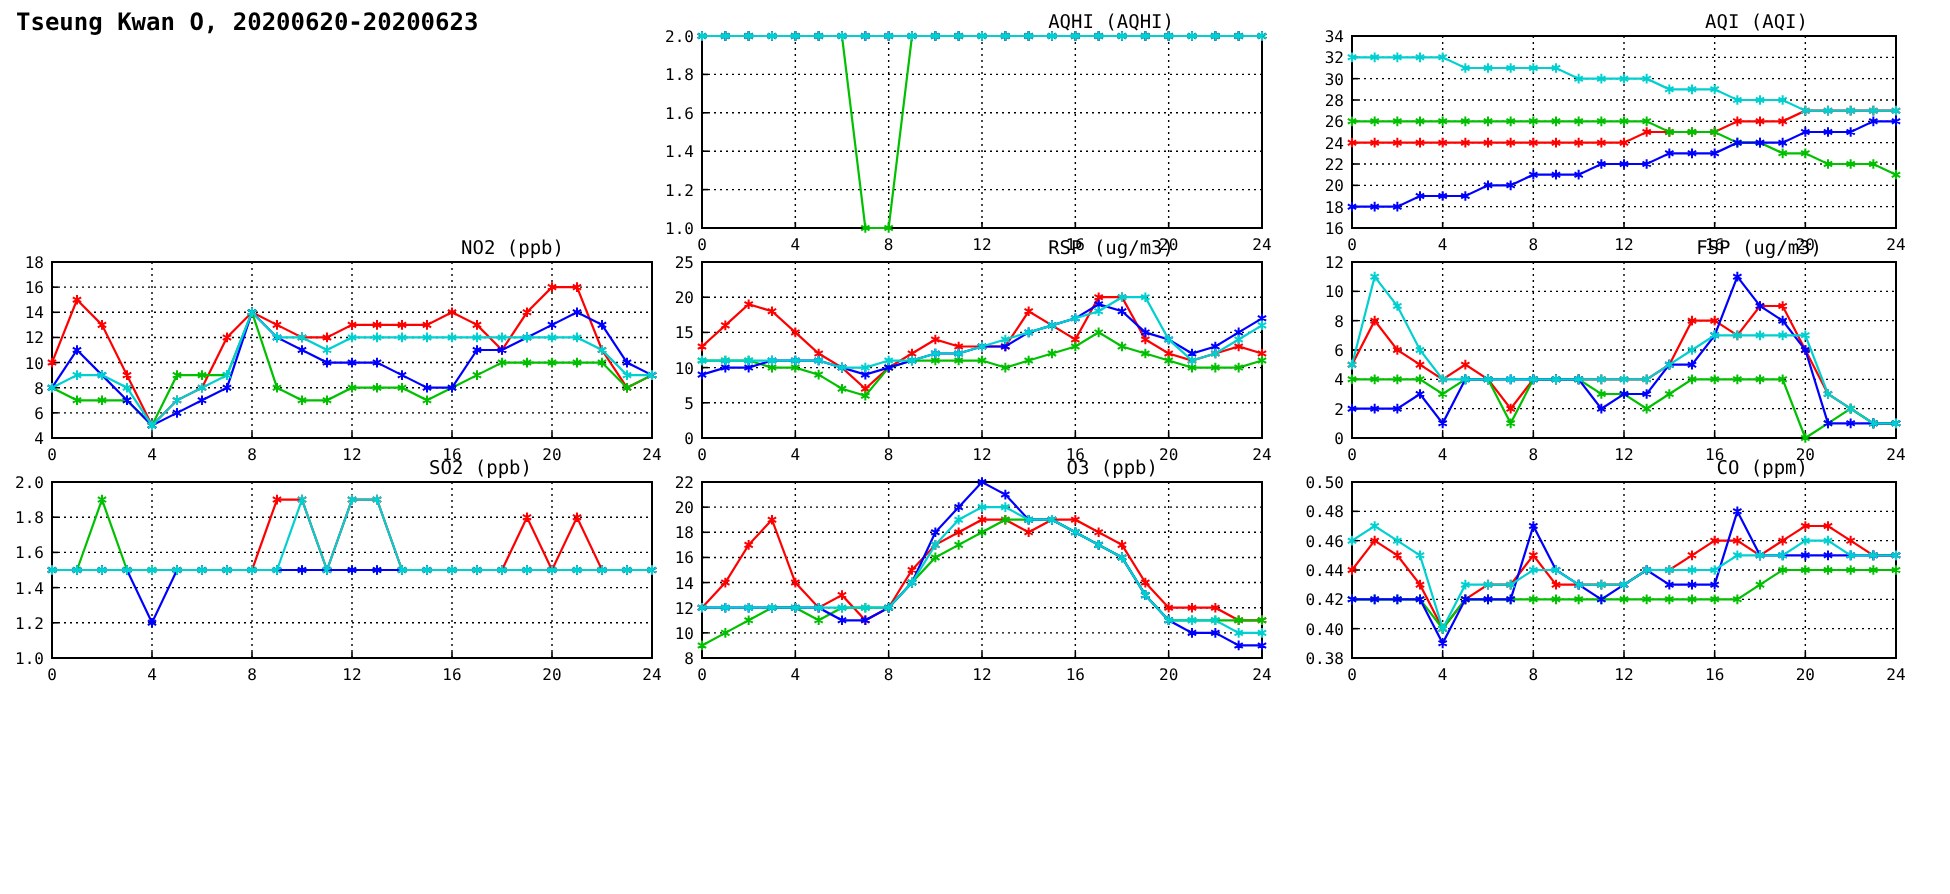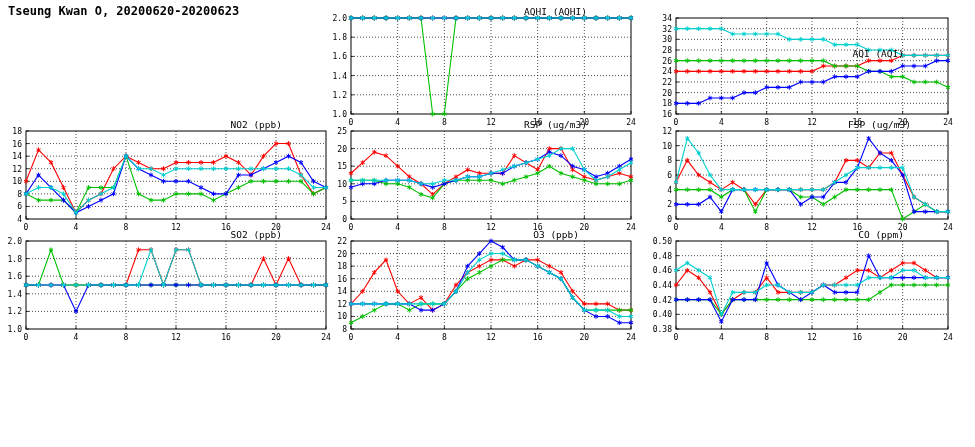--- a/index.html
+++ b/index.html
@@ -119,21 +119,21 @@
           <line y1="110" y2="107" x1="316" x2="316" stroke="#000" stroke-width="0.8"></line>
           <polyline points="44.00,67.33 55.33,67.33 66.67,67.33 78.00,67.33 89.33,67.33 100.67,67.33 112.00,67.33 123.33,67.33 134.67,67.33 146.00,67.33 157.33,67.33 168.67,67.33 180.00,67.33 191.33,62.00 202.67,62.00 214.00,62.00 225.33,62.00 236.67,56.67 248.00,56.67 259.33,56.67 270.67,51.33 282.00,51.33 293.33,51.33 304.67,51.33 316.00,51.33" fill="none" stroke="#ff0000" stroke-width="1.1"></polyline>
           <path d="M44.00,64.93L44.00,69.73 M41.92,66.13L46.08,68.53 M41.92,68.53L46.08,66.13 M55.33,64.93L55.33,69.73 M53.25,66.13L57.41,68.53 M53.25,68.53L57.41,66.13 M66.67,64.93L66.67,69.73 M64.59,66.13L68.75,68.53 M64.59,68.53L68.75,66.13 M78.00,64.93L78.00,69.73 M75.92,66.13L80.08,68.53 M75.92,68.53L80.08,66.13 M89.33,64.93L89.33,69.73 M87.25,66.13L91.41,68.53 M87.25,68.53L91.41,66.13 M100.67,64.93L100.67,69.73 M98.59,66.13L102.75,68.53 M98.59,68.53L102.75,66.13 M112.00,64.93L112.00,69.73 M109.92,66.13L114.08,68.53 M109.92,68.53L114.08,66.13 M123.33,64.93L123.33,69.73 M121.25,66.13L125.41,68.53 M121.25,68.53L125.41,66.13 M134.67,64.93L134.67,69.73 M132.59,66.13L136.75,68.53 M132.59,68.53L136.75,66.13 M146.00,64.93L146.00,69.73 M143.92,66.13L148.08,68.53 M143.92,68.53L148.08,66.13 M157.33,64.93L157.33,69.73 M155.25,66.13L159.41,68.53 M155.25,68.53L159.41,66.13 M168.67,64.93L168.67,69.73 M166.59,66.13L170.75,68.53 M166.59,68.53L170.75,66.13 M180.00,64.93L180.00,69.73 M177.92,66.13L182.08,68.53 M177.92,68.53L182.08,66.13 M191.33,59.60L191.33,64.40 M189.25,60.80L193.41,63.20 M189.25,63.20L193.41,60.80 M202.67,59.60L202.67,64.40 M200.59,60.80L204.75,63.20 M200.59,63.20L204.75,60.80 M214.00,59.60L214.00,64.40 M211.92,60.80L216.08,63.20 M211.92,63.20L216.08,60.80 M225.33,59.60L225.33,64.40 M223.25,60.80L227.41,63.20 M223.25,63.20L227.41,60.80 M236.67,54.27L236.67,59.07 M234.59,55.47L238.75,57.87 M234.59,57.87L238.75,55.47 M248.00,54.27L248.00,59.07 M245.92,55.47L250.08,57.87 M245.92,57.87L250.08,55.47 M259.33,54.27L259.33,59.07 M257.25,55.47L261.41,57.87 M257.25,57.87L261.41,55.47 M270.67,48.93L270.67,53.73 M268.59,50.13L272.75,52.53 M268.59,52.53L272.75,50.13 M282.00,48.93L282.00,53.73 M279.92,50.13L284.08,52.53 M279.92,52.53L284.08,50.13 M293.33,48.93L293.33,53.73 M291.25,50.13L295.41,52.53 M291.25,52.53L295.41,50.13 M304.67,48.93L304.67,53.73 M302.59,50.13L306.75,52.53 M302.59,52.53L306.75,50.13 M316.00,48.93L316.00,53.73 M313.92,50.13L318.08,52.53 M313.92,52.53L318.08,50.13" stroke="#ff0000" stroke-width="1" fill="none"></path>
           <polyline points="44.00,56.67 55.33,56.67 66.67,56.67 78.00,56.67 89.33,56.67 100.67,56.67 112.00,56.67 123.33,56.67 134.67,56.67 146.00,56.67 157.33,56.67 168.67,56.67 180.00,56.67 191.33,56.67 202.67,62.00 214.00,62.00 225.33,62.00 236.67,67.33 248.00,67.33 259.33,72.67 270.67,72.67 282.00,78.00 293.33,78.00 304.67,78.00 316.00,83.33" fill="none" stroke="#00c000" stroke-width="1.1"></polyline>
           <path d="M44.00,54.27L44.00,59.07 M41.92,55.47L46.08,57.87 M41.92,57.87L46.08,55.47 M55.33,54.27L55.33,59.07 M53.25,55.47L57.41,57.87 M53.25,57.87L57.41,55.47 M66.67,54.27L66.67,59.07 M64.59,55.47L68.75,57.87 M64.59,57.87L68.75,55.47 M78.00,54.27L78.00,59.07 M75.92,55.47L80.08,57.87 M75.92,57.87L80.08,55.47 M89.33,54.27L89.33,59.07 M87.25,55.47L91.41,57.87 M87.25,57.87L91.41,55.47 M100.67,54.27L100.67,59.07 M98.59,55.47L102.75,57.87 M98.59,57.87L102.75,55.47 M112.00,54.27L112.00,59.07 M109.92,55.47L114.08,57.87 M109.92,57.87L114.08,55.47 M123.33,54.27L123.33,59.07 M121.25,55.47L125.41,57.87 M121.25,57.87L125.41,55.47 M134.67,54.27L134.67,59.07 M132.59,55.47L136.75,57.87 M132.59,57.87L136.75,55.47 M146.00,54.27L146.00,59.07 M143.92,55.47L148.08,57.87 M143.92,57.87L148.08,55.47 M157.33,54.27L157.33,59.07 M155.25,55.47L159.41,57.87 M155.25,57.87L159.41,55.47 M168.67,54.27L168.67,59.07 M166.59,55.47L170.75,57.87 M166.59,57.87L170.75,55.47 M180.00,54.27L180.00,59.07 M177.92,55.47L182.08,57.87 M177.92,57.87L182.08,55.47 M191.33,54.27L191.33,59.07 M189.25,55.47L193.41,57.87 M189.25,57.87L193.41,55.47 M202.67,59.60L202.67,64.40 M200.59,60.80L204.75,63.20 M200.59,63.20L204.75,60.80 M214.00,59.60L214.00,64.40 M211.92,60.80L216.08,63.20 M211.92,63.20L216.08,60.80 M225.33,59.60L225.33,64.40 M223.25,60.80L227.41,63.20 M223.25,63.20L227.41,60.80 M236.67,64.93L236.67,69.73 M234.59,66.13L238.75,68.53 M234.59,68.53L238.75,66.13 M248.00,64.93L248.00,69.73 M245.92,66.13L250.08,68.53 M245.92,68.53L250.08,66.13 M259.33,70.27L259.33,75.07 M257.25,71.47L261.41,73.87 M257.25,73.87L261.41,71.47 M270.67,70.27L270.67,75.07 M268.59,71.47L272.75,73.87 M268.59,73.87L272.75,71.47 M282.00,75.60L282.00,80.40 M279.92,76.80L284.08,79.20 M279.92,79.20L284.08,76.80 M293.33,75.60L293.33,80.40 M291.25,76.80L295.41,79.20 M291.25,79.20L295.41,76.80 M304.67,75.60L304.67,80.40 M302.59,76.80L306.75,79.20 M302.59,79.20L306.75,76.80 M316.00,80.93L316.00,85.73 M313.92,82.13L318.08,84.53 M313.92,84.53L318.08,82.13" stroke="#00c000" stroke-width="1" fill="none"></path>
           <polyline points="44.00,99.33 55.33,99.33 66.67,99.33 78.00,94.00 89.33,94.00 100.67,94.00 112.00,88.67 123.33,88.67 134.67,83.33 146.00,83.33 157.33,83.33 168.67,78.00 180.00,78.00 191.33,78.00 202.67,72.67 214.00,72.67 225.33,72.67 236.67,67.33 248.00,67.33 259.33,67.33 270.67,62.00 282.00,62.00 293.33,62.00 304.67,56.67 316.00,56.67" fill="none" stroke="#0000ff" stroke-width="1.1"></polyline>
           <path d="M44.00,96.93L44.00,101.73 M41.92,98.13L46.08,100.53 M41.92,100.53L46.08,98.13 M55.33,96.93L55.33,101.73 M53.25,98.13L57.41,100.53 M53.25,100.53L57.41,98.13 M66.67,96.93L66.67,101.73 M64.59,98.13L68.75,100.53 M64.59,100.53L68.75,98.13 M78.00,91.60L78.00,96.40 M75.92,92.80L80.08,95.20 M75.92,95.20L80.08,92.80 M89.33,91.60L89.33,96.40 M87.25,92.80L91.41,95.20 M87.25,95.20L91.41,92.80 M100.67,91.60L100.67,96.40 M98.59,92.80L102.75,95.20 M98.59,95.20L102.75,92.80 M112.00,86.27L112.00,91.07 M109.92,87.47L114.08,89.87 M109.92,89.87L114.08,87.47 M123.33,86.27L123.33,91.07 M121.25,87.47L125.41,89.87 M121.25,89.87L125.41,87.47 M134.67,80.93L134.67,85.73 M132.59,82.13L136.75,84.53 M132.59,84.53L136.75,82.13 M146.00,80.93L146.00,85.73 M143.92,82.13L148.08,84.53 M143.92,84.53L148.08,82.13 M157.33,80.93L157.33,85.73 M155.25,82.13L159.41,84.53 M155.25,84.53L159.41,82.13 M168.67,75.60L168.67,80.40 M166.59,76.80L170.75,79.20 M166.59,79.20L170.75,76.80 M180.00,75.60L180.00,80.40 M177.92,76.80L182.08,79.20 M177.92,79.20L182.08,76.80 M191.33,75.60L191.33,80.40 M189.25,76.80L193.41,79.20 M189.25,79.20L193.41,76.80 M202.67,70.27L202.67,75.07 M200.59,71.47L204.75,73.87 M200.59,73.87L204.75,71.47 M214.00,70.27L214.00,75.07 M211.92,71.47L216.08,73.87 M211.92,73.87L216.08,71.47 M225.33,70.27L225.33,75.07 M223.25,71.47L227.41,73.87 M223.25,73.87L227.41,71.47 M236.67,64.93L236.67,69.73 M234.59,66.13L238.75,68.53 M234.59,68.53L238.75,66.13 M248.00,64.93L248.00,69.73 M245.92,66.13L250.08,68.53 M245.92,68.53L250.08,66.13 M259.33,64.93L259.33,69.73 M257.25,66.13L261.41,68.53 M257.25,68.53L261.41,66.13 M270.67,59.60L270.67,64.40 M268.59,60.80L272.75,63.20 M268.59,63.20L272.75,60.80 M282.00,59.60L282.00,64.40 M279.92,60.80L284.08,63.20 M279.92,63.20L284.08,60.80 M293.33,59.60L293.33,64.40 M291.25,60.80L295.41,63.20 M291.25,63.20L295.41,60.80 M304.67,54.27L304.67,59.07 M302.59,55.47L306.75,57.87 M302.59,57.87L306.75,55.47 M316.00,54.27L316.00,59.07 M313.92,55.47L318.08,57.87 M313.92,57.87L318.08,55.47" stroke="#0000ff" stroke-width="1" fill="none"></path>
           <polyline points="44.00,24.67 55.33,24.67 66.67,24.67 78.00,24.67 89.33,24.67 100.67,30.00 112.00,30.00 123.33,30.00 134.67,30.00 146.00,30.00 157.33,35.33 168.67,35.33 180.00,35.33 191.33,35.33 202.67,40.67 214.00,40.67 225.33,40.67 236.67,46.00 248.00,46.00 259.33,46.00 270.67,51.33 282.00,51.33 293.33,51.33 304.67,51.33 316.00,51.33" fill="none" stroke="#00d0d0" stroke-width="1.1"></polyline>
           <path d="M44.00,22.27L44.00,27.07 M41.92,23.47L46.08,25.87 M41.92,25.87L46.08,23.47 M55.33,22.27L55.33,27.07 M53.25,23.47L57.41,25.87 M53.25,25.87L57.41,23.47 M66.67,22.27L66.67,27.07 M64.59,23.47L68.75,25.87 M64.59,25.87L68.75,23.47 M78.00,22.27L78.00,27.07 M75.92,23.47L80.08,25.87 M75.92,25.87L80.08,23.47 M89.33,22.27L89.33,27.07 M87.25,23.47L91.41,25.87 M87.25,25.87L91.41,23.47 M100.67,27.60L100.67,32.40 M98.59,28.80L102.75,31.20 M98.59,31.20L102.75,28.80 M112.00,27.60L112.00,32.40 M109.92,28.80L114.08,31.20 M109.92,31.20L114.08,28.80 M123.33,27.60L123.33,32.40 M121.25,28.80L125.41,31.20 M121.25,31.20L125.41,28.80 M134.67,27.60L134.67,32.40 M132.59,28.80L136.75,31.20 M132.59,31.20L136.75,28.80 M146.00,27.60L146.00,32.40 M143.92,28.80L148.08,31.20 M143.92,31.20L148.08,28.80 M157.33,32.93L157.33,37.73 M155.25,34.13L159.41,36.53 M155.25,36.53L159.41,34.13 M168.67,32.93L168.67,37.73 M166.59,34.13L170.75,36.53 M166.59,36.53L170.75,34.13 M180.00,32.93L180.00,37.73 M177.92,34.13L182.08,36.53 M177.92,36.53L182.08,34.13 M191.33,32.93L191.33,37.73 M189.25,34.13L193.41,36.53 M189.25,36.53L193.41,34.13 M202.67,38.27L202.67,43.07 M200.59,39.47L204.75,41.87 M200.59,41.87L204.75,39.47 M214.00,38.27L214.00,43.07 M211.92,39.47L216.08,41.87 M211.92,41.87L216.08,39.47 M225.33,38.27L225.33,43.07 M223.25,39.47L227.41,41.87 M223.25,41.87L227.41,39.47 M236.67,43.60L236.67,48.40 M234.59,44.80L238.75,47.20 M234.59,47.20L238.75,44.80 M248.00,43.60L248.00,48.40 M245.92,44.80L250.08,47.20 M245.92,47.20L250.08,44.80 M259.33,43.60L259.33,48.40 M257.25,44.80L261.41,47.20 M257.25,47.20L261.41,44.80 M270.67,48.93L270.67,53.73 M268.59,50.13L272.75,52.53 M268.59,52.53L272.75,50.13 M282.00,48.93L282.00,53.73 M279.92,50.13L284.08,52.53 M279.92,52.53L284.08,50.13 M293.33,48.93L293.33,53.73 M291.25,50.13L295.41,52.53 M291.25,52.53L295.41,50.13 M304.67,48.93L304.67,53.73 M302.59,50.13L306.75,52.53 M302.59,52.53L306.75,50.13 M316.00,48.93L316.00,53.73 M313.92,50.13L318.08,52.53 M313.92,52.53L318.08,50.13" stroke="#00d0d0" stroke-width="1" fill="none"></path>
         </svg>
-        <div class="panel-label" style="right: 60px; top: 2px; margin-top: 42px;">AQI (AQI)</div>
+        <div class="panel-label" style="right: 60px; top: 2px;">AQI (AQI)</div>
       </div>
       <div class="panel" style="left: -18px; top: 117px; width: 360px; height: 122px;">
         <svg width="360" height="122">
           <line x1="44" x2="344" y1="89.42857142857143" y2="89.42857142857143" stroke="#000" stroke-width="0.7" stroke-dasharray="1,2"></line>
           <line x1="44" x2="344" y1="76.85714285714286" y2="76.85714285714286" stroke="#000" stroke-width="0.7" stroke-dasharray="1,2"></line>
           <line x1="44" x2="344" y1="64.28571428571428" y2="64.28571428571428" stroke="#000" stroke-width="0.7" stroke-dasharray="1,2"></line>
           <line x1="44" x2="344" y1="51.714285714285715" y2="51.714285714285715" stroke="#000" stroke-width="0.7" stroke-dasharray="1,2"></line>
           <line x1="44" x2="344" y1="39.14285714285714" y2="39.14285714285714" stroke="#000" stroke-width="0.7" stroke-dasharray="1,2"></line>
           <line x1="44" x2="344" y1="26.57142857142857" y2="26.57142857142857" stroke="#000" stroke-width="0.7" stroke-dasharray="1,2"></line>
           <line y1="14" y2="102" x1="94" x2="94" stroke="#000" stroke-width="0.7" stroke-dasharray="1,2"></line>
@@ -324,21 +324,21 @@
           <line y1="102" y2="99" x1="344" x2="344" stroke="#000" stroke-width="0.8"></line>
           <polyline points="44.00,58.00 56.50,58.00 69.00,58.00 81.50,58.00 94.00,58.00 106.50,58.00 119.00,58.00 131.50,58.00 144.00,58.00 156.50,22.80 169.00,22.80 181.50,58.00 194.00,22.80 206.50,22.80 219.00,58.00 231.50,58.00 244.00,58.00 256.50,58.00 269.00,58.00 281.50,31.60 294.00,58.00 306.50,31.60 319.00,58.00 331.50,58.00 344.00,58.00" fill="none" stroke="#ff0000" stroke-width="1.1"></polyline>
           <path d="M44.00,55.60L44.00,60.40 M41.92,56.80L46.08,59.20 M41.92,59.20L46.08,56.80 M56.50,55.60L56.50,60.40 M54.42,56.80L58.58,59.20 M54.42,59.20L58.58,56.80 M69.00,55.60L69.00,60.40 M66.92,56.80L71.08,59.20 M66.92,59.20L71.08,56.80 M81.50,55.60L81.50,60.40 M79.42,56.80L83.58,59.20 M79.42,59.20L83.58,56.80 M94.00,55.60L94.00,60.40 M91.92,56.80L96.08,59.20 M91.92,59.20L96.08,56.80 M106.50,55.60L106.50,60.40 M104.42,56.80L108.58,59.20 M104.42,59.20L108.58,56.80 M119.00,55.60L119.00,60.40 M116.92,56.80L121.08,59.20 M116.92,59.20L121.08,56.80 M131.50,55.60L131.50,60.40 M129.42,56.80L133.58,59.20 M129.42,59.20L133.58,56.80 M144.00,55.60L144.00,60.40 M141.92,56.80L146.08,59.20 M141.92,59.20L146.08,56.80 M156.50,20.40L156.50,25.20 M154.42,21.60L158.58,24.00 M154.42,24.00L158.58,21.60 M169.00,20.40L169.00,25.20 M166.92,21.60L171.08,24.00 M166.92,24.00L171.08,21.60 M181.50,55.60L181.50,60.40 M179.42,56.80L183.58,59.20 M179.42,59.20L183.58,56.80 M194.00,20.40L194.00,25.20 M191.92,21.60L196.08,24.00 M191.92,24.00L196.08,21.60 M206.50,20.40L206.50,25.20 M204.42,21.60L208.58,24.00 M204.42,24.00L208.58,21.60 M219.00,55.60L219.00,60.40 M216.92,56.80L221.08,59.20 M216.92,59.20L221.08,56.80 M231.50,55.60L231.50,60.40 M229.42,56.80L233.58,59.20 M229.42,59.20L233.58,56.80 M244.00,55.60L244.00,60.40 M241.92,56.80L246.08,59.20 M241.92,59.20L246.08,56.80 M256.50,55.60L256.50,60.40 M254.42,56.80L258.58,59.20 M254.42,59.20L258.58,56.80 M269.00,55.60L269.00,60.40 M266.92,56.80L271.08,59.20 M266.92,59.20L271.08,56.80 M281.50,29.20L281.50,34.00 M279.42,30.40L283.58,32.80 M279.42,32.80L283.58,30.40 M294.00,55.60L294.00,60.40 M291.92,56.80L296.08,59.20 M291.92,59.20L296.08,56.80 M306.50,29.20L306.50,34.00 M304.42,30.40L308.58,32.80 M304.42,32.80L308.58,30.40 M319.00,55.60L319.00,60.40 M316.92,56.80L321.08,59.20 M316.92,59.20L321.08,56.80 M331.50,55.60L331.50,60.40 M329.42,56.80L333.58,59.20 M329.42,59.20L333.58,56.80 M344.00,55.60L344.00,60.40 M341.92,56.80L346.08,59.20 M341.92,59.20L346.08,56.80" stroke="#ff0000" stroke-width="1" fill="none"></path>
           <polyline points="44.00,58.00 56.50,58.00 69.00,22.80 81.50,58.00 94.00,58.00 106.50,58.00 119.00,58.00 131.50,58.00 144.00,58.00 156.50,58.00 169.00,58.00 181.50,58.00 194.00,58.00 206.50,58.00 219.00,58.00 231.50,58.00 244.00,58.00 256.50,58.00 269.00,58.00 281.50,58.00 294.00,58.00 306.50,58.00 319.00,58.00 331.50,58.00 344.00,58.00" fill="none" stroke="#00c000" stroke-width="1.1"></polyline>
           <path d="M44.00,55.60L44.00,60.40 M41.92,56.80L46.08,59.20 M41.92,59.20L46.08,56.80 M56.50,55.60L56.50,60.40 M54.42,56.80L58.58,59.20 M54.42,59.20L58.58,56.80 M69.00,20.40L69.00,25.20 M66.92,21.60L71.08,24.00 M66.92,24.00L71.08,21.60 M81.50,55.60L81.50,60.40 M79.42,56.80L83.58,59.20 M79.42,59.20L83.58,56.80 M94.00,55.60L94.00,60.40 M91.92,56.80L96.08,59.20 M91.92,59.20L96.08,56.80 M106.50,55.60L106.50,60.40 M104.42,56.80L108.58,59.20 M104.42,59.20L108.58,56.80 M119.00,55.60L119.00,60.40 M116.92,56.80L121.08,59.20 M116.92,59.20L121.08,56.80 M131.50,55.60L131.50,60.40 M129.42,56.80L133.58,59.20 M129.42,59.20L133.58,56.80 M144.00,55.60L144.00,60.40 M141.92,56.80L146.08,59.20 M141.92,59.20L146.08,56.80 M156.50,55.60L156.50,60.40 M154.42,56.80L158.58,59.20 M154.42,59.20L158.58,56.80 M169.00,55.60L169.00,60.40 M166.92,56.80L171.08,59.20 M166.92,59.20L171.08,56.80 M181.50,55.60L181.50,60.40 M179.42,56.80L183.58,59.20 M179.42,59.20L183.58,56.80 M194.00,55.60L194.00,60.40 M191.92,56.80L196.08,59.20 M191.92,59.20L196.08,56.80 M206.50,55.60L206.50,60.40 M204.42,56.80L208.58,59.20 M204.42,59.20L208.58,56.80 M219.00,55.60L219.00,60.40 M216.92,56.80L221.08,59.20 M216.92,59.20L221.08,56.80 M231.50,55.60L231.50,60.40 M229.42,56.80L233.58,59.20 M229.42,59.20L233.58,56.80 M244.00,55.60L244.00,60.40 M241.92,56.80L246.08,59.20 M241.92,59.20L246.08,56.80 M256.50,55.60L256.50,60.40 M254.42,56.80L258.58,59.20 M254.42,59.20L258.58,56.80 M269.00,55.60L269.00,60.40 M266.92,56.80L271.08,59.20 M266.92,59.20L271.08,56.80 M281.50,55.60L281.50,60.40 M279.42,56.80L283.58,59.20 M279.42,59.20L283.58,56.80 M294.00,55.60L294.00,60.40 M291.92,56.80L296.08,59.20 M291.92,59.20L296.08,56.80 M306.50,55.60L306.50,60.40 M304.42,56.80L308.58,59.20 M304.42,59.20L308.58,56.80 M319.00,55.60L319.00,60.40 M316.92,56.80L321.08,59.20 M316.92,59.20L321.08,56.80 M331.50,55.60L331.50,60.40 M329.42,56.80L333.58,59.20 M329.42,59.20L333.58,56.80 M344.00,55.60L344.00,60.40 M341.92,56.80L346.08,59.20 M341.92,59.20L346.08,56.80" stroke="#00c000" stroke-width="1" fill="none"></path>
           <polyline points="44.00,58.00 56.50,58.00 69.00,58.00 81.50,58.00 94.00,84.40 106.50,58.00 119.00,58.00 131.50,58.00 144.00,58.00 156.50,58.00 169.00,58.00 181.50,58.00 194.00,58.00 206.50,58.00 219.00,58.00 231.50,58.00 244.00,58.00 256.50,58.00 269.00,58.00 281.50,58.00 294.00,58.00 306.50,58.00 319.00,58.00 331.50,58.00 344.00,58.00" fill="none" stroke="#0000ff" stroke-width="1.1"></polyline>
           <path d="M44.00,55.60L44.00,60.40 M41.92,56.80L46.08,59.20 M41.92,59.20L46.08,56.80 M56.50,55.60L56.50,60.40 M54.42,56.80L58.58,59.20 M54.42,59.20L58.58,56.80 M69.00,55.60L69.00,60.40 M66.92,56.80L71.08,59.20 M66.92,59.20L71.08,56.80 M81.50,55.60L81.50,60.40 M79.42,56.80L83.58,59.20 M79.42,59.20L83.58,56.80 M94.00,82.00L94.00,86.80 M91.92,83.20L96.08,85.60 M91.92,85.60L96.08,83.20 M106.50,55.60L106.50,60.40 M104.42,56.80L108.58,59.20 M104.42,59.20L108.58,56.80 M119.00,55.60L119.00,60.40 M116.92,56.80L121.08,59.20 M116.92,59.20L121.08,56.80 M131.50,55.60L131.50,60.40 M129.42,56.80L133.58,59.20 M129.42,59.20L133.58,56.80 M144.00,55.60L144.00,60.40 M141.92,56.80L146.08,59.20 M141.92,59.20L146.08,56.80 M156.50,55.60L156.50,60.40 M154.42,56.80L158.58,59.20 M154.42,59.20L158.58,56.80 M169.00,55.60L169.00,60.40 M166.92,56.80L171.08,59.20 M166.92,59.20L171.08,56.80 M181.50,55.60L181.50,60.40 M179.42,56.80L183.58,59.20 M179.42,59.20L183.58,56.80 M194.00,55.60L194.00,60.40 M191.92,56.80L196.08,59.20 M191.92,59.20L196.08,56.80 M206.50,55.60L206.50,60.40 M204.42,56.80L208.58,59.20 M204.42,59.20L208.58,56.80 M219.00,55.60L219.00,60.40 M216.92,56.80L221.08,59.20 M216.92,59.20L221.08,56.80 M231.50,55.60L231.50,60.40 M229.42,56.80L233.58,59.20 M229.42,59.20L233.58,56.80 M244.00,55.60L244.00,60.40 M241.92,56.80L246.08,59.20 M241.92,59.20L246.08,56.80 M256.50,55.60L256.50,60.40 M254.42,56.80L258.58,59.20 M254.42,59.20L258.58,56.80 M269.00,55.60L269.00,60.40 M266.92,56.80L271.08,59.20 M266.92,59.20L271.08,56.80 M281.50,55.60L281.50,60.40 M279.42,56.80L283.58,59.20 M279.42,59.20L283.58,56.80 M294.00,55.60L294.00,60.40 M291.92,56.80L296.08,59.20 M291.92,59.20L296.08,56.80 M306.50,55.60L306.50,60.40 M304.42,56.80L308.58,59.20 M304.42,59.20L308.58,56.80 M319.00,55.60L319.00,60.40 M316.92,56.80L321.08,59.20 M316.92,59.20L321.08,56.80 M331.50,55.60L331.50,60.40 M329.42,56.80L333.58,59.20 M329.42,59.20L333.58,56.80 M344.00,55.60L344.00,60.40 M341.92,56.80L346.08,59.20 M341.92,59.20L346.08,56.80" stroke="#0000ff" stroke-width="1" fill="none"></path>
           <polyline points="44.00,58.00 56.50,58.00 69.00,58.00 81.50,58.00 94.00,58.00 106.50,58.00 119.00,58.00 131.50,58.00 144.00,58.00 156.50,58.00 169.00,22.80 181.50,58.00 194.00,22.80 206.50,22.80 219.00,58.00 231.50,58.00 244.00,58.00 256.50,58.00 269.00,58.00 281.50,58.00 294.00,58.00 306.50,58.00 319.00,58.00 331.50,58.00 344.00,58.00" fill="none" stroke="#00d0d0" stroke-width="1.1"></polyline>
           <path d="M44.00,55.60L44.00,60.40 M41.92,56.80L46.08,59.20 M41.92,59.20L46.08,56.80 M56.50,55.60L56.50,60.40 M54.42,56.80L58.58,59.20 M54.42,59.20L58.58,56.80 M69.00,55.60L69.00,60.40 M66.92,56.80L71.08,59.20 M66.92,59.20L71.08,56.80 M81.50,55.60L81.50,60.40 M79.42,56.80L83.58,59.20 M79.42,59.20L83.58,56.80 M94.00,55.60L94.00,60.40 M91.92,56.80L96.08,59.20 M91.92,59.20L96.08,56.80 M106.50,55.60L106.50,60.40 M104.42,56.80L108.58,59.20 M104.42,59.20L108.58,56.80 M119.00,55.60L119.00,60.40 M116.92,56.80L121.08,59.20 M116.92,59.20L121.08,56.80 M131.50,55.60L131.50,60.40 M129.42,56.80L133.58,59.20 M129.42,59.20L133.58,56.80 M144.00,55.60L144.00,60.40 M141.92,56.80L146.08,59.20 M141.92,59.20L146.08,56.80 M156.50,55.60L156.50,60.40 M154.42,56.80L158.58,59.20 M154.42,59.20L158.58,56.80 M169.00,20.40L169.00,25.20 M166.92,21.60L171.08,24.00 M166.92,24.00L171.08,21.60 M181.50,55.60L181.50,60.40 M179.42,56.80L183.58,59.20 M179.42,59.20L183.58,56.80 M194.00,20.40L194.00,25.20 M191.92,21.60L196.08,24.00 M191.92,24.00L196.08,21.60 M206.50,20.40L206.50,25.20 M204.42,21.60L208.58,24.00 M204.42,24.00L208.58,21.60 M219.00,55.60L219.00,60.40 M216.92,56.80L221.08,59.20 M216.92,59.20L221.08,56.80 M231.50,55.60L231.50,60.40 M229.42,56.80L233.58,59.20 M229.42,59.20L233.58,56.80 M244.00,55.60L244.00,60.40 M241.92,56.80L246.08,59.20 M241.92,59.20L246.08,56.80 M256.50,55.60L256.50,60.40 M254.42,56.80L258.58,59.20 M254.42,59.20L258.58,56.80 M269.00,55.60L269.00,60.40 M266.92,56.80L271.08,59.20 M266.92,59.20L271.08,56.80 M281.50,55.60L281.50,60.40 M279.42,56.80L283.58,59.20 M279.42,59.20L283.58,56.80 M294.00,55.60L294.00,60.40 M291.92,56.80L296.08,59.20 M291.92,59.20L296.08,56.80 M306.50,55.60L306.50,60.40 M304.42,56.80L308.58,59.20 M304.42,59.20L308.58,56.80 M319.00,55.60L319.00,60.40 M316.92,56.80L321.08,59.20 M316.92,59.20L321.08,56.80 M331.50,55.60L331.50,60.40 M329.42,56.80L333.58,59.20 M329.42,59.20L333.58,56.80 M344.00,55.60L344.00,60.40 M341.92,56.80L346.08,59.20 M341.92,59.20L346.08,56.80" stroke="#00d0d0" stroke-width="1" fill="none"></path>
         </svg>
-        <div class="panel-label" style="right: 60px; top: 2px;">SO2 (ppb)</div>
+        <div class="panel-label" style="right: 76px; top: 2px;">SO2 (ppb)</div>
       </div>
       <div class="panel" style="left: 307px; top: 227px; width: 340px; height: 122px;">
         <svg width="340" height="122">
           <line x1="44" x2="324" y1="89.42857142857143" y2="89.42857142857143" stroke="#000" stroke-width="0.7" stroke-dasharray="1,2"></line>
           <line x1="44" x2="324" y1="76.85714285714286" y2="76.85714285714286" stroke="#000" stroke-width="0.7" stroke-dasharray="1,2"></line>
           <line x1="44" x2="324" y1="64.28571428571428" y2="64.28571428571428" stroke="#000" stroke-width="0.7" stroke-dasharray="1,2"></line>
           <line x1="44" x2="324" y1="51.714285714285715" y2="51.714285714285715" stroke="#000" stroke-width="0.7" stroke-dasharray="1,2"></line>
           <line x1="44" x2="324" y1="39.14285714285714" y2="39.14285714285714" stroke="#000" stroke-width="0.7" stroke-dasharray="1,2"></line>
           <line x1="44" x2="324" y1="26.57142857142857" y2="26.57142857142857" stroke="#000" stroke-width="0.7" stroke-dasharray="1,2"></line>
           <line y1="14" y2="102" x1="90.66666666666666" x2="90.66666666666666" stroke="#000" stroke-width="0.7" stroke-dasharray="1,2"></line>

